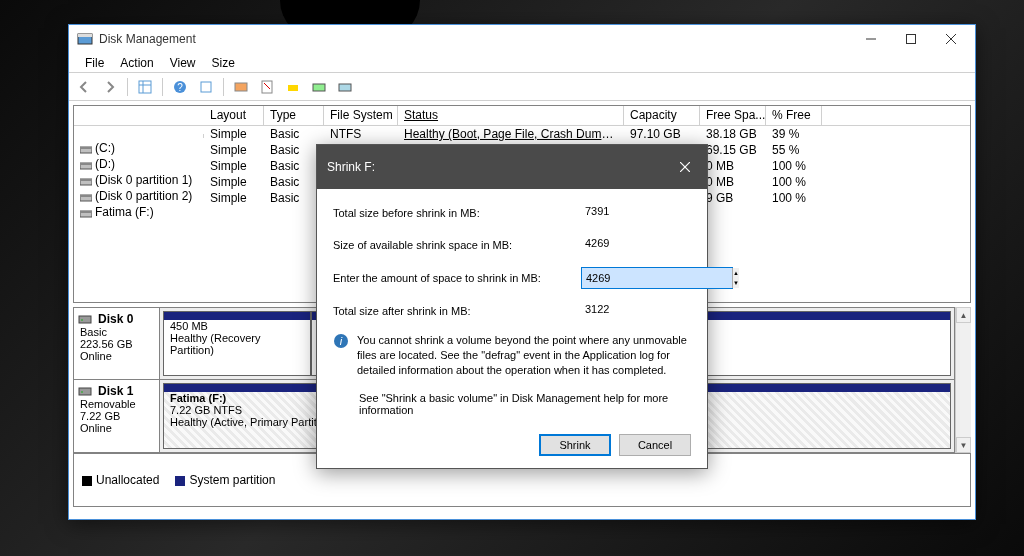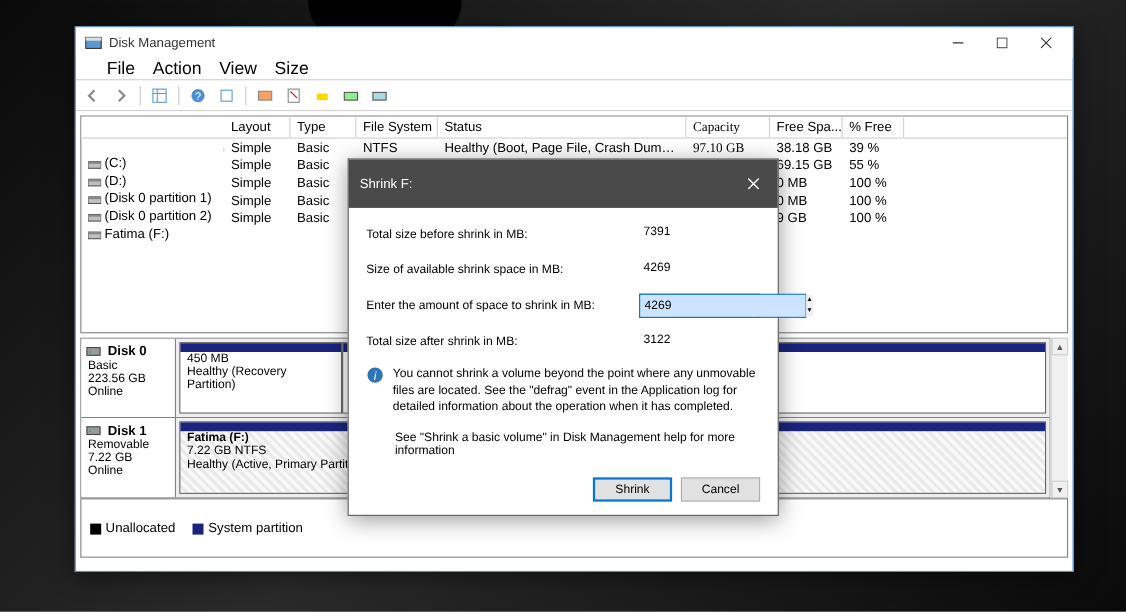--- a/index.html
+++ b/index.html
@@ -8,38 +8,38 @@
 .dark-shape { position: absolute; left: 280px; top: 0; width: 140px; height: 40px; background: #000; border-radius: 0 0 60px 60px; }
 
 .window { position: absolute; left: 68px; top: 24px; width: 908px; height: 496px; background: #fff; border: 1px solid #4a90d9; box-shadow: 0 4px 20px rgba(0,0,0,0.5); display: flex; flex-direction: column; }
 
 .titlebar { height: 28px; display: flex; align-items: center; padding: 0 4px 0 8px; background: #fff; }
 .titlebar .appicon { width: 16px; height: 16px; margin-right: 6px; }
 .titlebar .title { font-size: 12px; color: #333; flex: 1; }
 .win-btn { width: 40px; height: 24px; display: flex; align-items: center; justify-content: center; cursor: pointer; }
 .win-btn svg { width: 10px; height: 10px; }
 
-.menubar { height: 20px; display: flex; align-items: center; padding: 0 20px; border-bottom: 1px solid #d0d0d0; font-size: 16px; }
+.menubar { height: 20px; display: flex; align-items: center; padding: 0 8px; border-bottom: 1px solid #d0d0d0; font-size: 12px; }
 .menubar span { padding: 2px 8px; cursor: default; }
 
 .toolbar { height: 28px; display: flex; align-items: center; padding: 0 4px; border-bottom: 1px solid #d0d0d0; gap: 4px; }
 .tbtn { width: 22px; height: 22px; display: flex; align-items: center; justify-content: center; cursor: pointer; }
 .tbtn svg { width: 16px; height: 16px; }
 .tsep { width: 1px; height: 18px; background: #ccc; margin: 0 2px; }
 
 .volume-table { border: 1px solid #828282; margin: 4px 4px 0 4px; overflow: hidden; }
 .thead { display: flex; background: #fff; border-bottom: 1px solid #d0d0d0; height: 20px; }
 .th { font-size: 12px; padding: 2px 6px; border-right: 1px solid #d0d0d0; overflow: hidden; white-space: nowrap; }
 .tbody { height: 176px; overflow: auto; }
 .trow { display: flex; height: 16px; align-items: center; }
 .td { font-size: 12px; padding: 0 6px; overflow: hidden; white-space: nowrap; text-overflow: ellipsis; }
 .vol-icon { width: 12px; height: 10px; display: inline-block; margin-right: 3px; vertical-align: middle; }
 
 .c-vol { width: 130px; margin-top: 28px; } .c-lay { width: 60px; } .c-typ { width: 60px; } .c-fs { width: 74px; }
-.c-sta { width: 226px; } .c-cap { width: 76px; font-family: Liberation Serif, serif; } .c-fre { width: 66px; } .c-pfr { width: 56px; }
+.c-sta { width: 226px; text-decoration: underline; } .c-cap { width: 76px; } .c-fre { width: 66px; } .c-pfr { width: 56px; }
 
 .disk-panel { border: 1px solid #828282; margin: 4px; display: flex; flex-direction: column; }
 .disk-row { display: flex; border-bottom: 1px solid #828282; min-height: 72px; }
 .disk-row:last-child { border-bottom: none; }
 .disk-left { width: 86px; background: #fff; border-right: 1px solid #828282; padding: 4px 6px; font-size: 11px; position: relative; }
 .disk-left .dicon { position: absolute; left: 4px; top: 4px; width: 14px; height: 14px; }
 .disk-left .dname { font-weight: bold; margin-left: 18px; font-size: 12px; }
 .disk-right { flex: 1; display: flex; padding: 3px; gap: 0; background: #eee; position: relative; }
 .part { border: 1px solid #666; background: #fff; padding: 4px 6px; font-size: 11px; display: flex; flex-direction: column; justify-content: flex-start; position: relative; }
 .part .pstrip { position: absolute; top: 0; left: 0; right: 0; height: 8px; background: #1a237e; }

